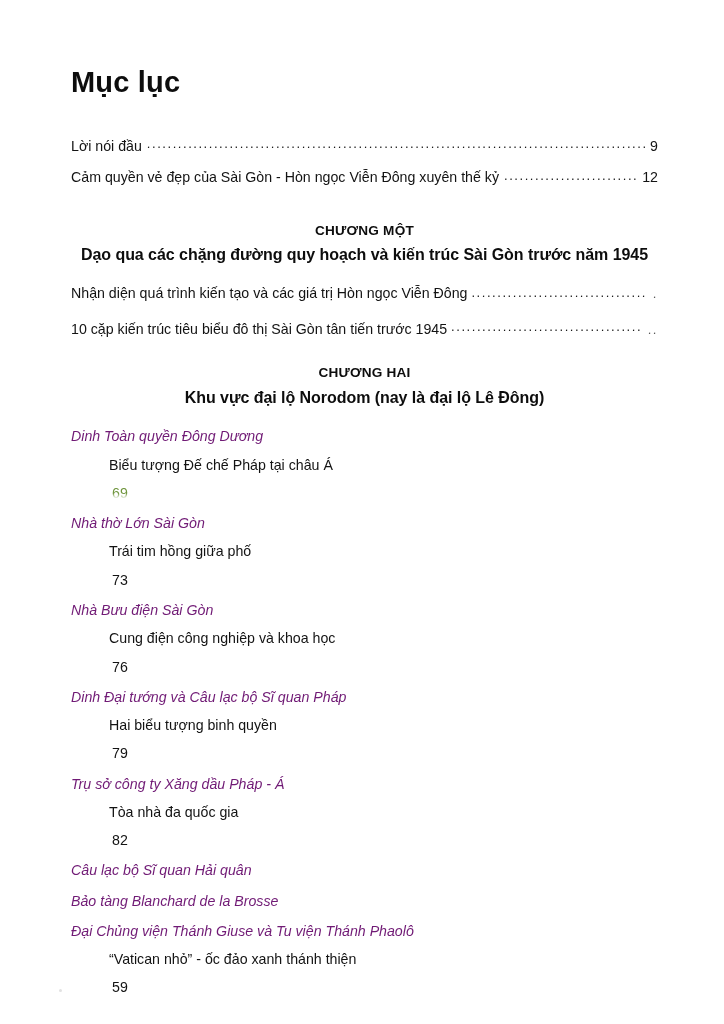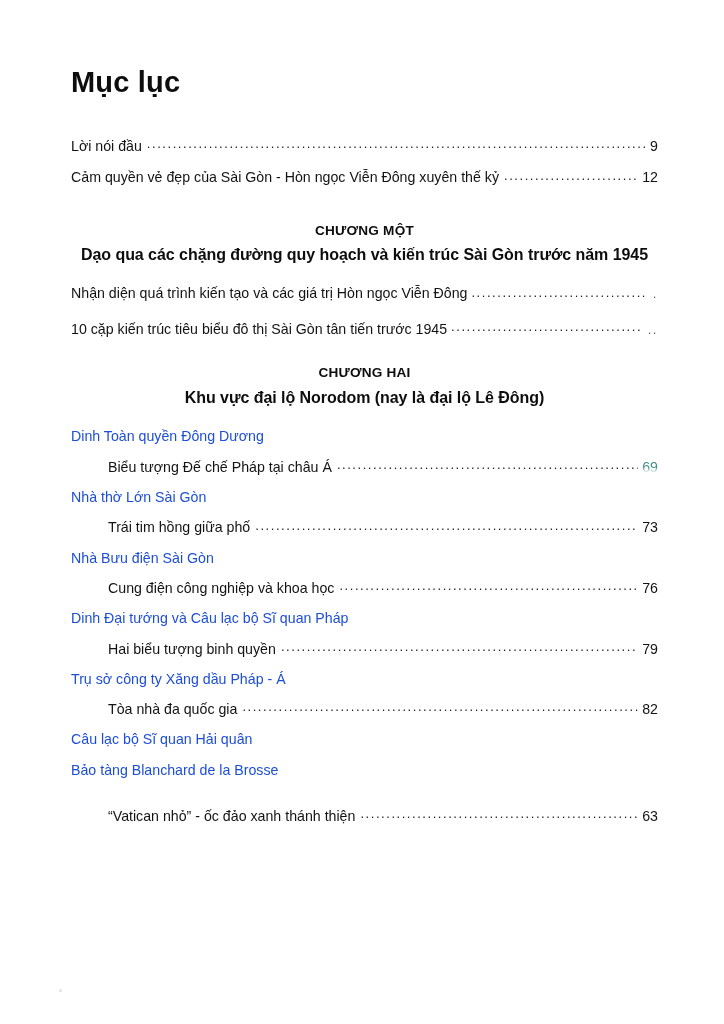--- a/index.html
+++ b/index.html
@@ -149,31 +149,33 @@
   }
 
   
   .toc-item { }
   .toc-item.first-item { padding-top: 23px; }
   .toc-item + .toc-item { padding-top: 16px; }
 
   .item-main {
     font-size: 14.2px;
     line-height: 1.0;
-    color: #1d4ed8;
-    white-space: nowrap;
+    color: #701a75;
+    white-space: nowrap;
+    font-style: italic;
   }
   .item-sub {
     padding-left: 37px;
     padding-top: 14px;
+    flex-direction: column;
   }
 
   
   .pageno.faded {
-    color: #0f766e;
+    color: #4d7c0f;
     position: relative;
     overflow: hidden;
     display: inline-block;
     -webkit-mask-image: linear-gradient(to bottom, rgba(0,0,0,0.85) 0%, rgba(0,0,0,0.8) 52%, rgba(0,0,0,0.22) 78%, rgba(0,0,0,0.05) 100%);
     mask-image: linear-gradient(to bottom, rgba(0,0,0,0.85) 0%, rgba(0,0,0,0.8) 52%, rgba(0,0,0,0.22) 78%, rgba(0,0,0,0.05) 100%);
   }
 
   .speck {
     position: absolute;
     left: 59px;
@@ -274,24 +276,25 @@
 
     <div class="toc-item">
       <div class="item-main">Câu lạc bộ Sĩ quan Hải quân</div>
     </div>
 
     <div class="toc-item">
       <div class="item-main">Bảo tàng Blanchard de la Brosse</div>
     </div>
 
     <div class="toc-item">
+      <div class="item-main">Đại Chủng viện Thánh Giuse và Tu viện Thánh Phaolô</div>
       <div class="item-sub entry">
         <span class="label">“Vatican nhỏ” - ốc đảo xanh thánh thiện</span>
         <span class="leader"></span>
-        <span class="pageno">63</span>
+        <span class="pageno">59</span>
       </div>
     </div>
 
   </div>
 
   <div class="speck"></div>
 
 </div>
 
 </body></html>

